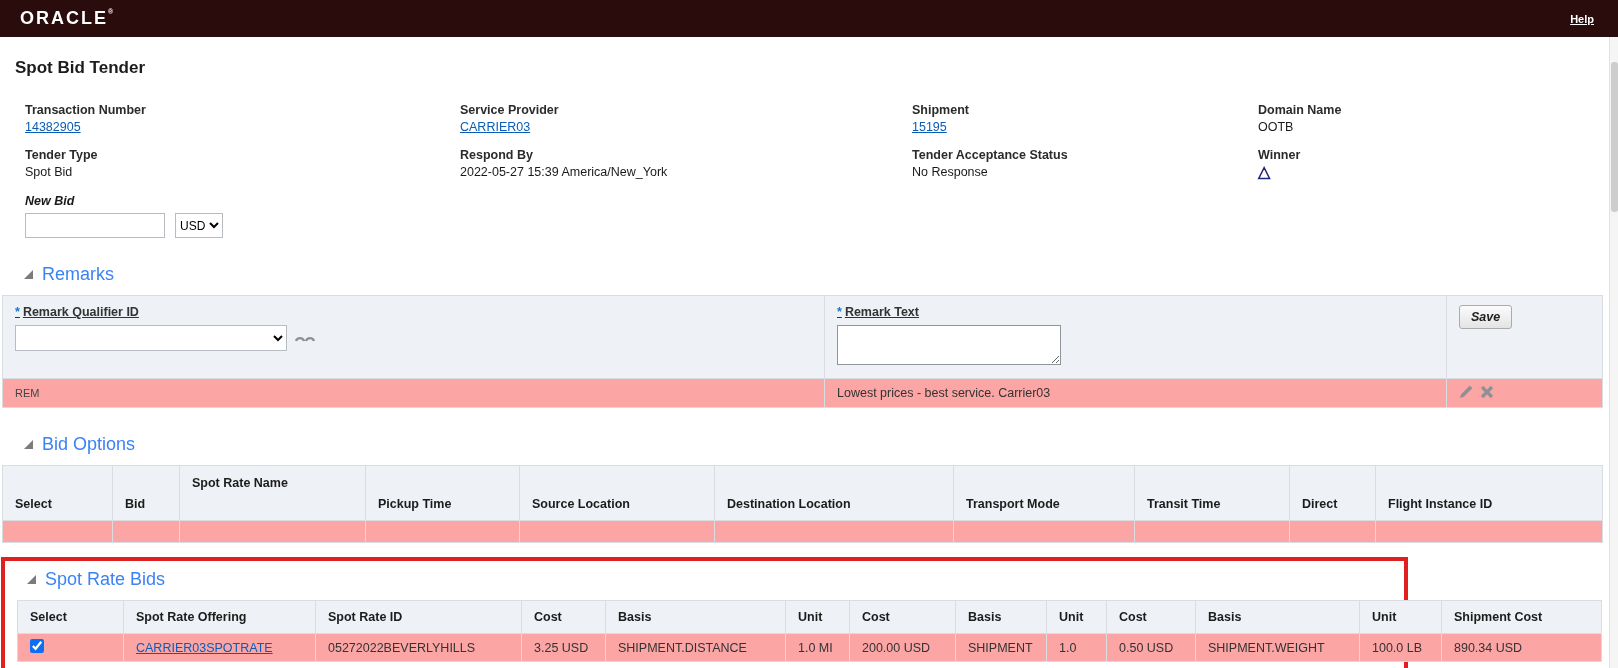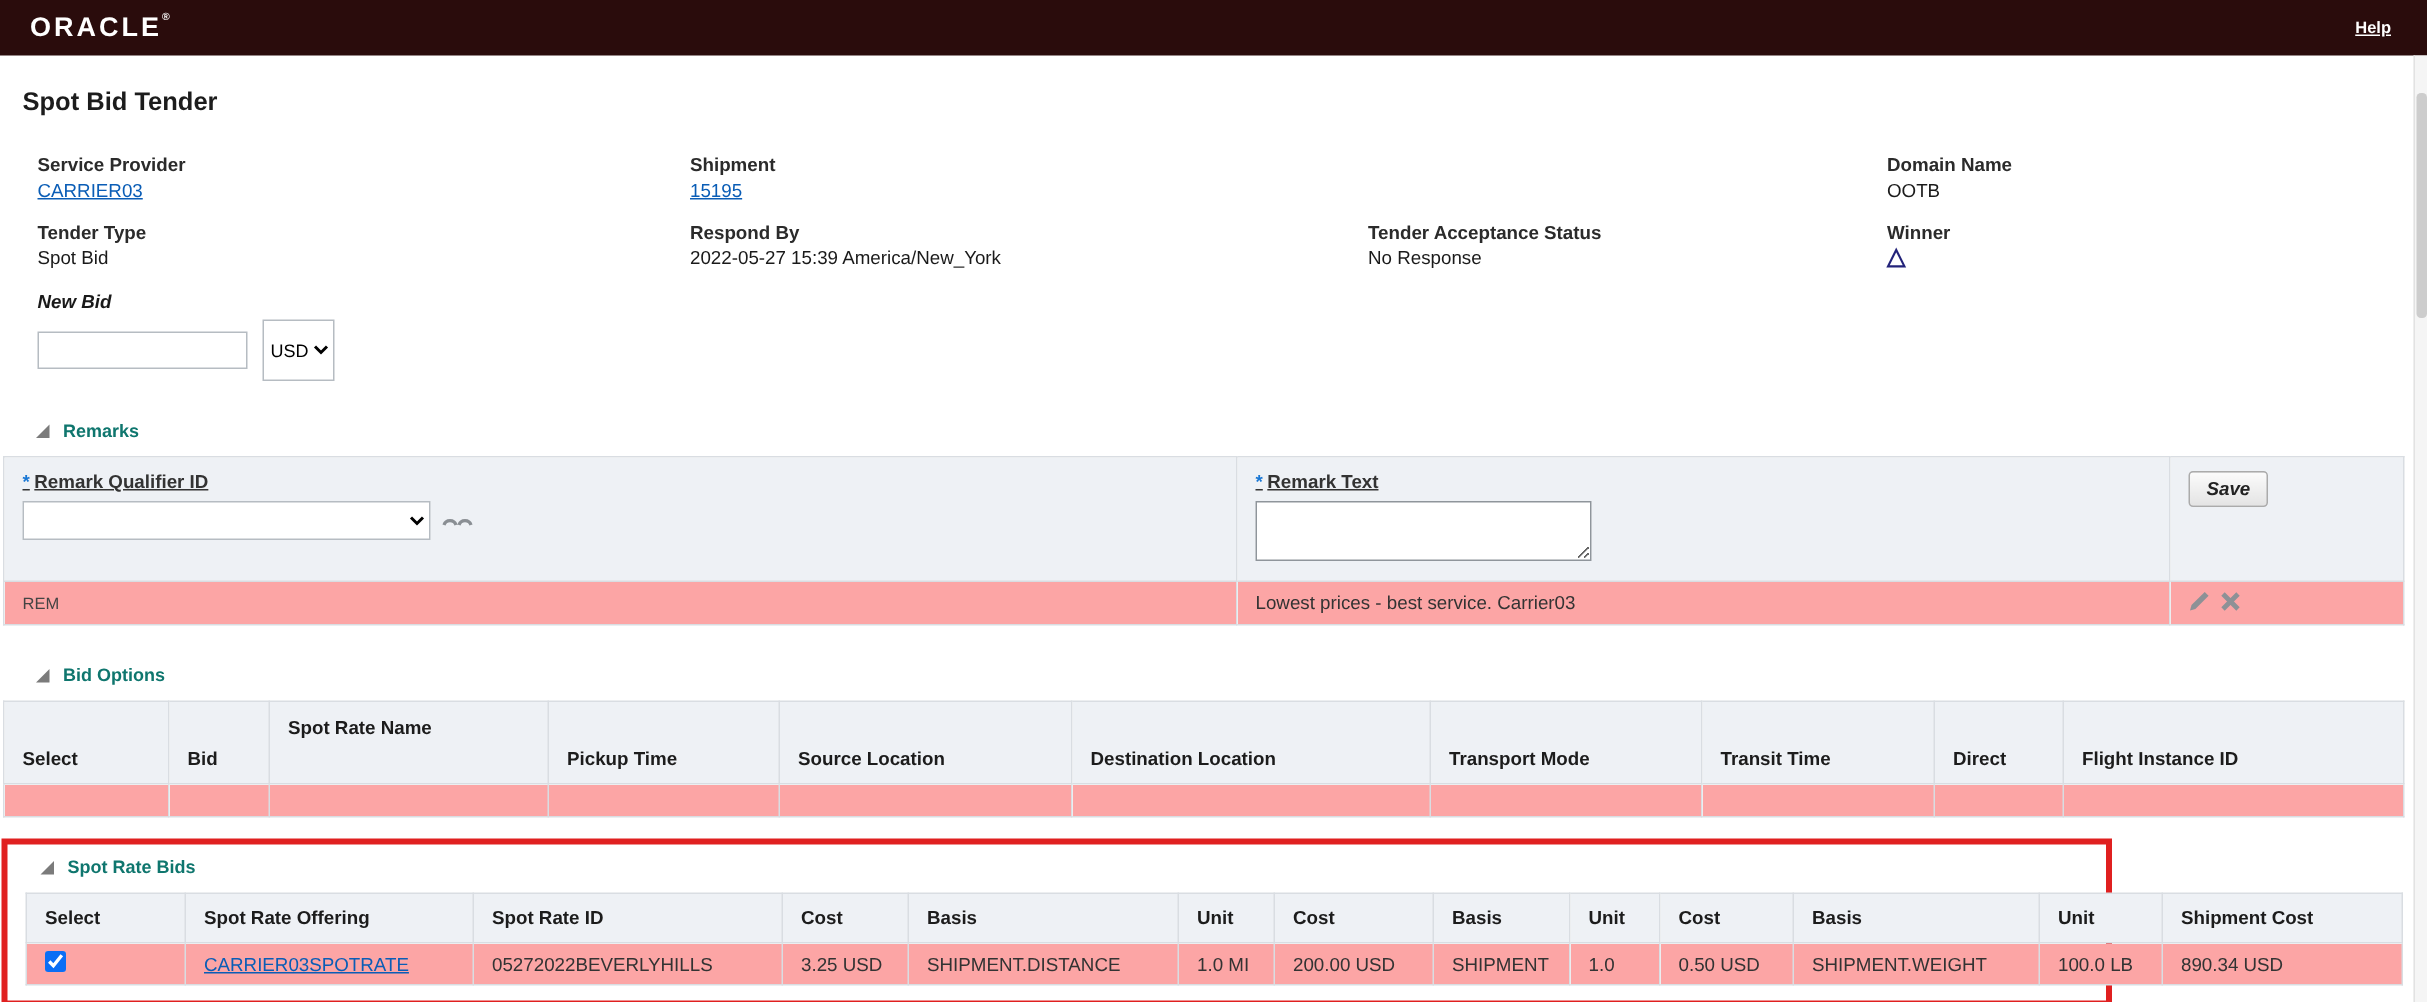--- a/index.html
+++ b/index.html
@@ -21,26 +21,26 @@
   .fields-grid { display:grid; grid-template-columns:435px 452px 346px 192px auto;
                  margin:25px 0 0 25px; row-gap:13px; }
   .field .flabel { font-weight:bold; font-size:12.5px; color:#2b2b2b; margin-bottom:3px; }
   .field .fvalue { font-size:12.5px; min-height:15px; }
   .winner-tri { display:inline-block; font-size:16px; color:#23237a; font-weight:bold; line-height:14px; }
 
   .new-bid { margin:14px 0 0 25px; }
   .new-bid .flabel { font-weight:bold; font-size:12.5px; margin-bottom:5px;font-style:italic; }
   .new-bid-row { display:flex; gap:10px; align-items:center; }
   .new-bid input { width:140px; height:25px; border:1px solid #b6bcc2; padding:2px 6px; font-size:12px; }
-  .new-bid select { height:41px; font-size:12px; border:1px solid #b6bcc2; background:#fff;text-align:center; }
+  .new-bid select { height:25px; font-size:12px; border:1px solid #b6bcc2; background:#fff; }
 
   
   .section-title { display:flex; align-items:center; gap:9px; margin:26px 0 10px 24px; }
   .tri-toggle { width:0; height:0; border-bottom:9px solid #7b7b7b; border-left:9px solid transparent; cursor:pointer; }
-  .section-title .stext { font-weight:bold; font-size:12px; color:#0f766e; }
+  .section-title .stext { font-weight:normal; font-size:18px; color:#3b82f6; }
 
   
   table { border-collapse:collapse; table-layout:fixed; }
   .otm-table { width:1600px; margin-left:2px; }
   .otm-table th, .otm-table td { border:1px solid #d9dde2; font-size:12.5px; text-align:left; overflow:hidden; white-space:nowrap; }
   .otm-table th { background:#eef1f5; font-weight:bold; color:#1c1c1c; padding:8px 12px; }
   .otm-table td { background:#fca5a5; padding:5px 12px; color:#333; }
 
   
   .remarks-table td.panel { background:#eef1f5; vertical-align:top; padding:9px 12px 10px; height:62px; }
@@ -78,20 +78,24 @@
 <body>
 
 <div class="topbar">
   <div class="logo"><span>ORACLE</span><span class="reg">®</span></div>
   <a class="help-link">Help</a>
 </div>
 
 <div class="page-title">Spot Bid Tender</div>
 
 <div class="fields-grid">
+  <div class="field">
+    <div class="flabel">Transaction Number</div>
+    <div class="fvalue"><a class="link">14382905</a></div>
+  </div>
   <div class="field">
     <div class="flabel">Service Provider</div>
     <div class="fvalue"><a class="link">CARRIER03</a></div>
   </div>
   <div class="field">
     <div class="flabel">Shipment</div>
     <div class="fvalue"><a class="link">15195</a></div>
   </div>
   <div class="field" style="grid-column:4 / span 2;">
     <div class="flabel">Domain Name</div>

